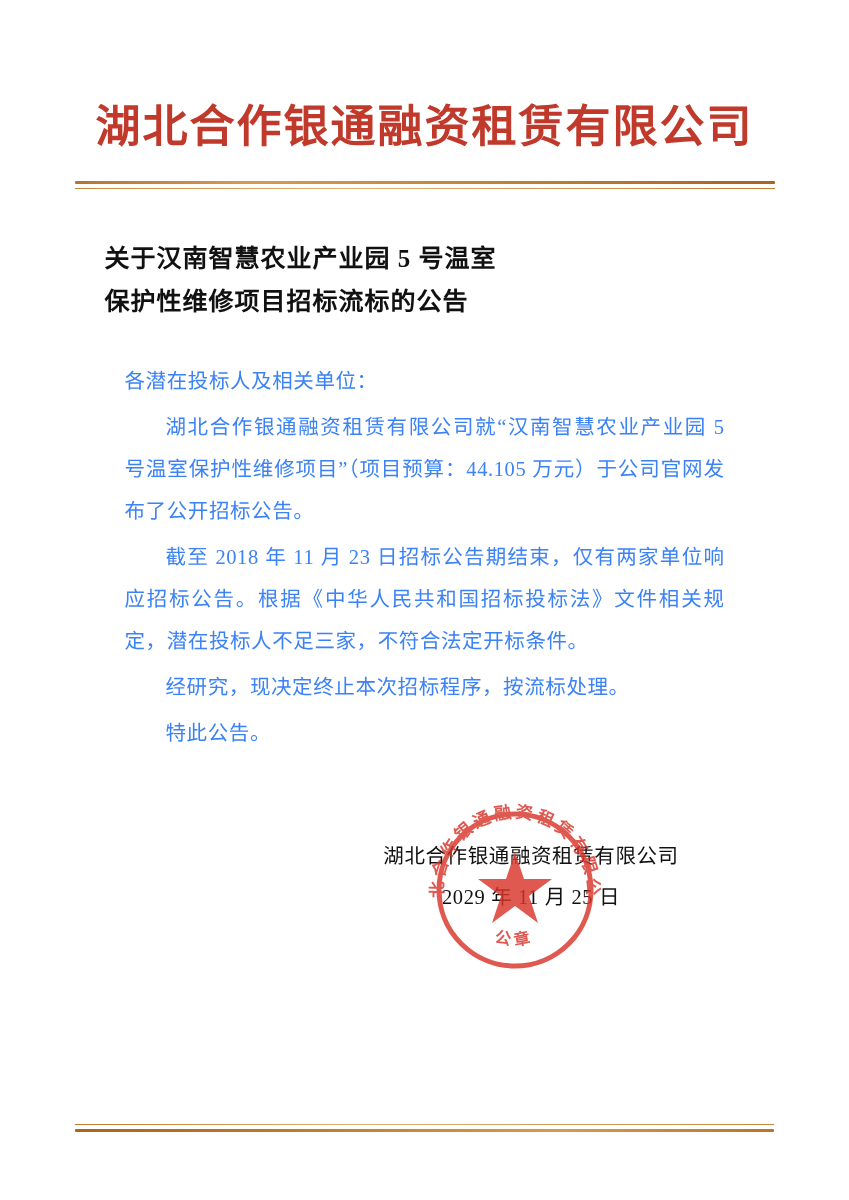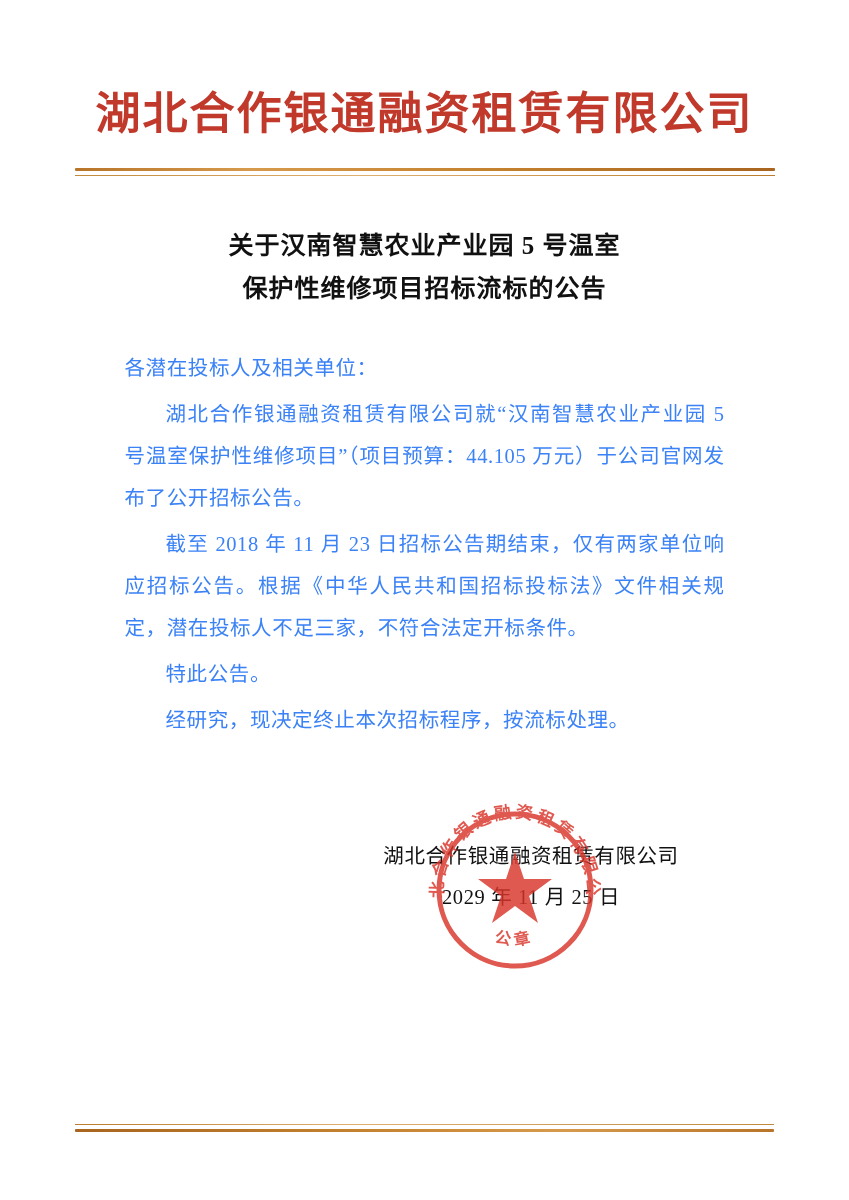--- a/index.html
+++ b/index.html
@@ -12,21 +12,21 @@
     height: 1200px;
     position: relative;
     font-family: "Liberation Serif", "DejaVu Serif", serif;
     color: #1a1a1a;
     overflow: hidden;
   }
 
   .page {
     position: absolute;
     inset: 0;
-    padding: 4px;
+    padding: 17px;
   }
 
   
   .letterhead {
     margin: 0 auto;
     width: 700px;
     padding-top: 86px;
     text-align: center;
   }
   .org-title {
@@ -50,21 +50,20 @@
   .rule-thin {
     height: 1px;
     margin-top: 4px;
     background: linear-gradient(to right, #c08a3e, #deb070 40%, #bb7c2c);
   }
 
   
   .doc-title {
     width: 640px;
     margin: 48px auto 0 auto;
-    text-align: center;
     font-weight: 700;
     font-size: 25px;
     line-height: 1.75;
     letter-spacing: 1px;
     color: #111;
   }
   .doc-title .line {
     display: block;
     white-space: nowrap;
   }
@@ -149,22 +148,22 @@
 
   <div class="doc-title">
     <span class="line">关于汉南智慧农业产业园 5 号温室</span>
     <span class="line">保护性维修项目招标流标的公告</span>
   </div>
 
   <div class="body-text">
     <p>各潜在投标人及相关单位：</p>
     <p class="indent">湖北合作银通融资租赁有限公司就“汉南智慧农业产业园 5 号温室保护性维修项目”（项目预算：44.105 万元）于公司官网发布了公开招标公告。</p>
     <p class="indent">截至 2018 年 11 月 23 日招标公告期结束，仅有两家单位响应招标公告。根据《中华人民共和国招标投标法》文件相关规定，潜在投标人不足三家，不符合法定开标条件。</p>
+    <p class="indent">经研究，现决定终止本次招标程序，按流标处理。</p>
     <p class="indent">特此公告。</p>
-    <p class="indent">经研究，现决定终止本次招标程序，按流标处理。</p>
   </div>
 
   <div class="signature">
     <div>湖北合作银通融资租赁有限公司</div>
     <div>2029 年 11 月 25 日</div>
   </div>
 
   <svg class="seal" viewBox="0 0 200 200">
     <defs>
       <path id="sealTopArc" d="M 28,100 A 72,72 0 0 1 172,100"></path>

